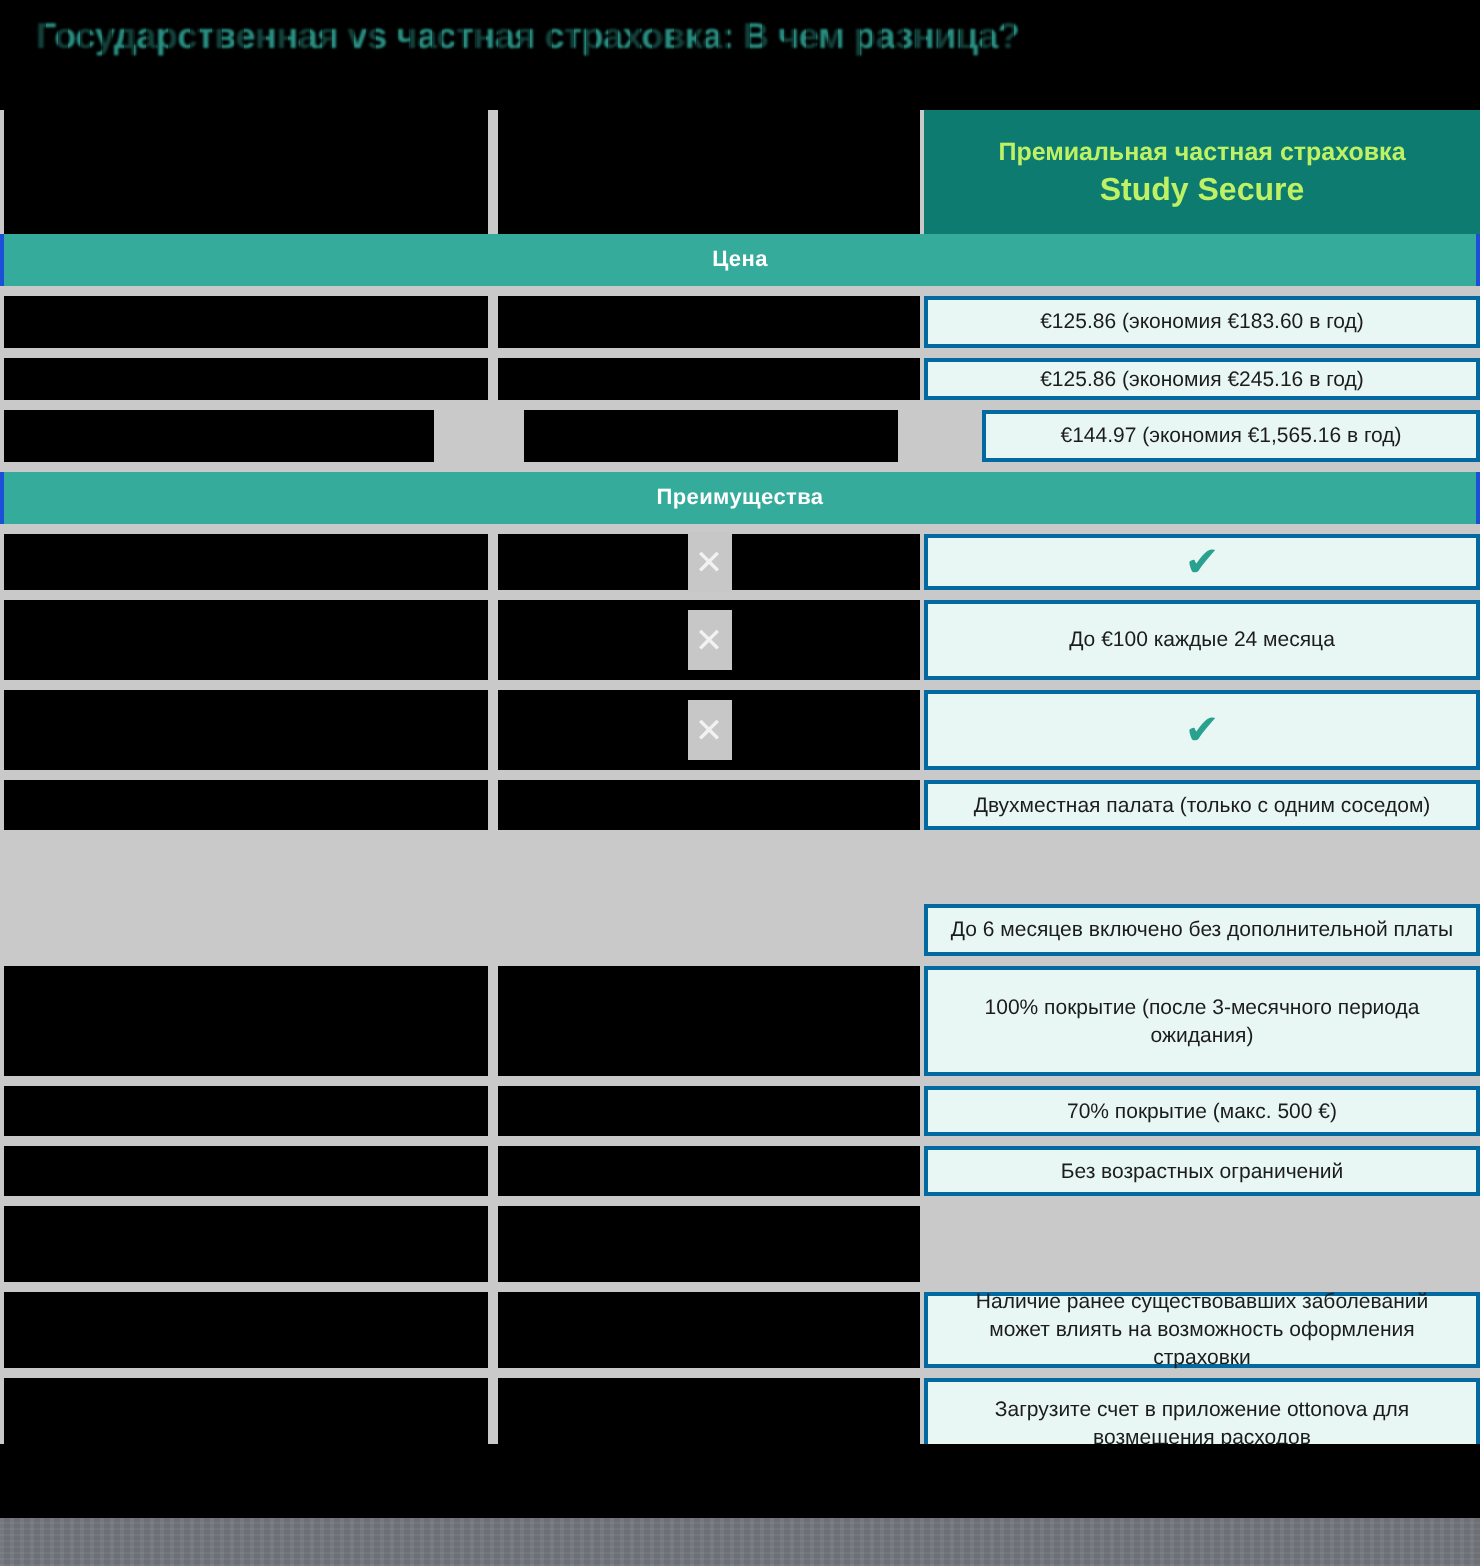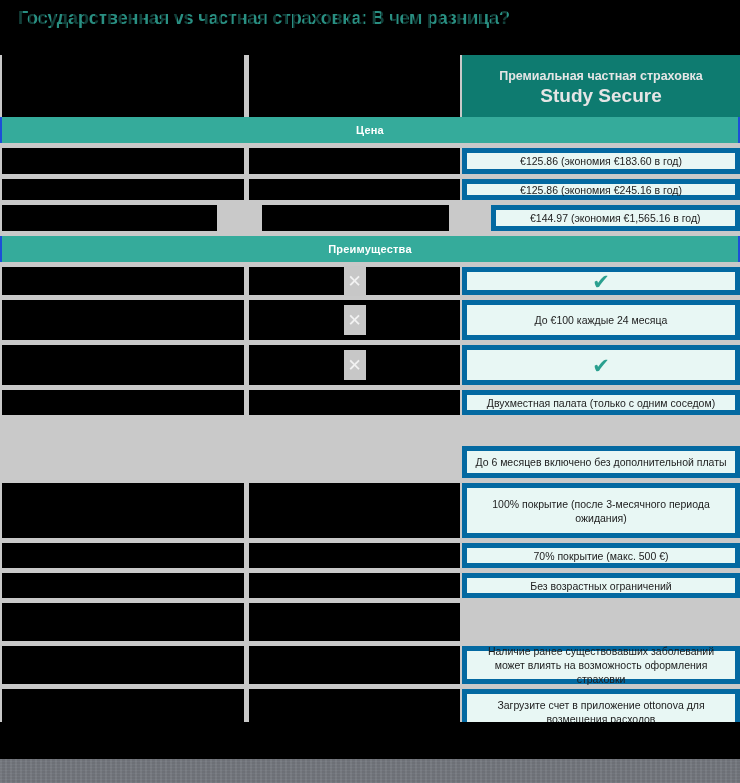--- a/index.html
+++ b/index.html
@@ -80,43 +80,43 @@
   .c3 { width: 278px; margin-left: 2px; }
 
   
   .redacted {
     background: #000000;
   }
 
   
   .c3.body {
     background: #e8f7f4;
-    border: 5px solid #0369a1;
+    border: 2px solid #0369a1;
     color: #1c1c1c;
     font-size: 10.5px;
     line-height: 14px;
     padding: 4px 8px;
   }
 
   
   .header-row { height: 62px; }
   .header-row .c1,
   .header-row .c2 { background: #000000; }
   .head-teal {
     background: #0e7b70;
-    color: #e5e5e5;
+    color: #bef264;
     font-size: 12.5px;
     font-weight: bold;
     line-height: 17px;
     flex-direction: column;
     border: none;
     padding: 4px 10px;
   }
   .head-teal .sub {
-    font-size: 19px;
+    font-size: 16px;
     font-weight: bold;
     margin-top: 2px;
   }
 
   
   .section-band {
     width: 736px;
     margin-left: 2px;
     height: 26px;
     background: #35ab9b;

